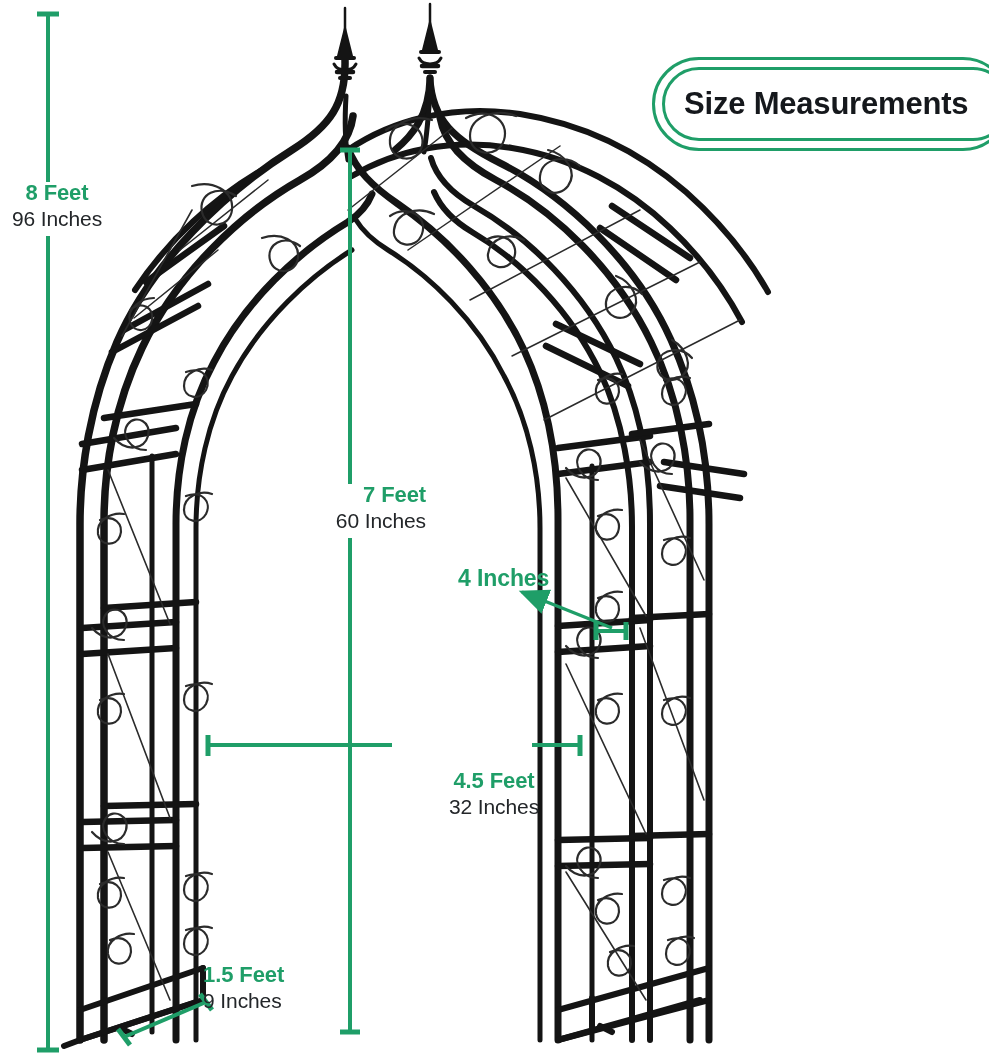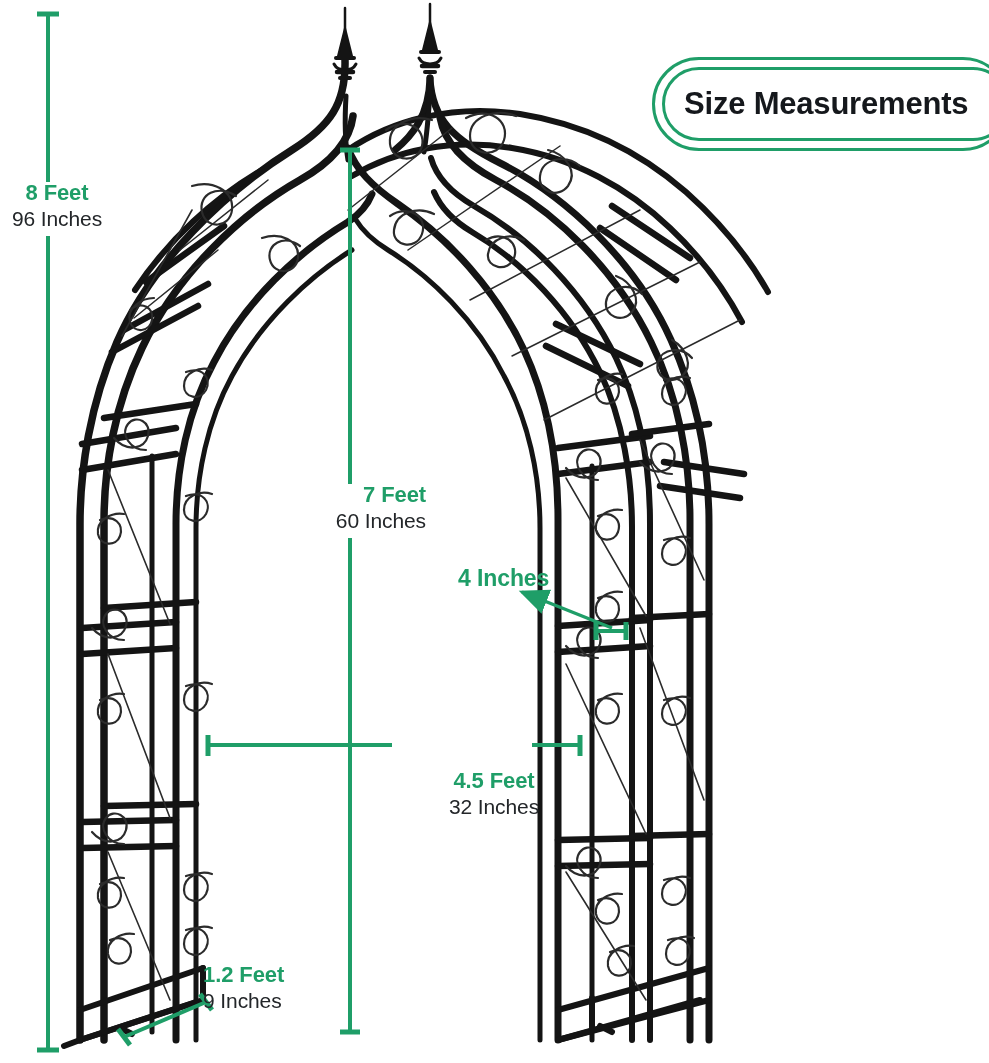--- a/index.html
+++ b/index.html
@@ -363,21 +363,21 @@
     <div class="feet">7 Feet</div>
     <div class="inches">60 Inches</div>
   </div>
 
   <div class="dim center" id="dim-width">
     <div class="feet">4.5 Feet</div>
     <div class="inches">32 Inches</div>
   </div>
 
   <div class="dim left" id="dim-depth">
-    <div class="feet">1.2 Feet</div>
+    <div class="feet">1.5 Feet</div>
     <div class="inches">9 Inches</div>
   </div>
 
   <div class="dim left" id="dim-post">
     <div class="feet">4 Inches</div>
   </div>
 
 </div>
 
 </body></html>

